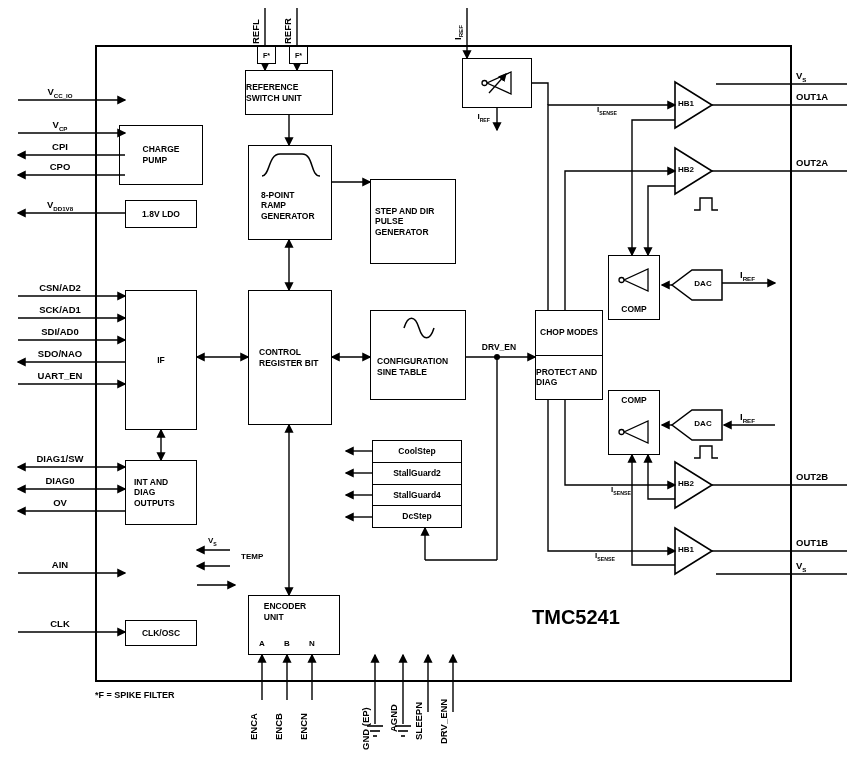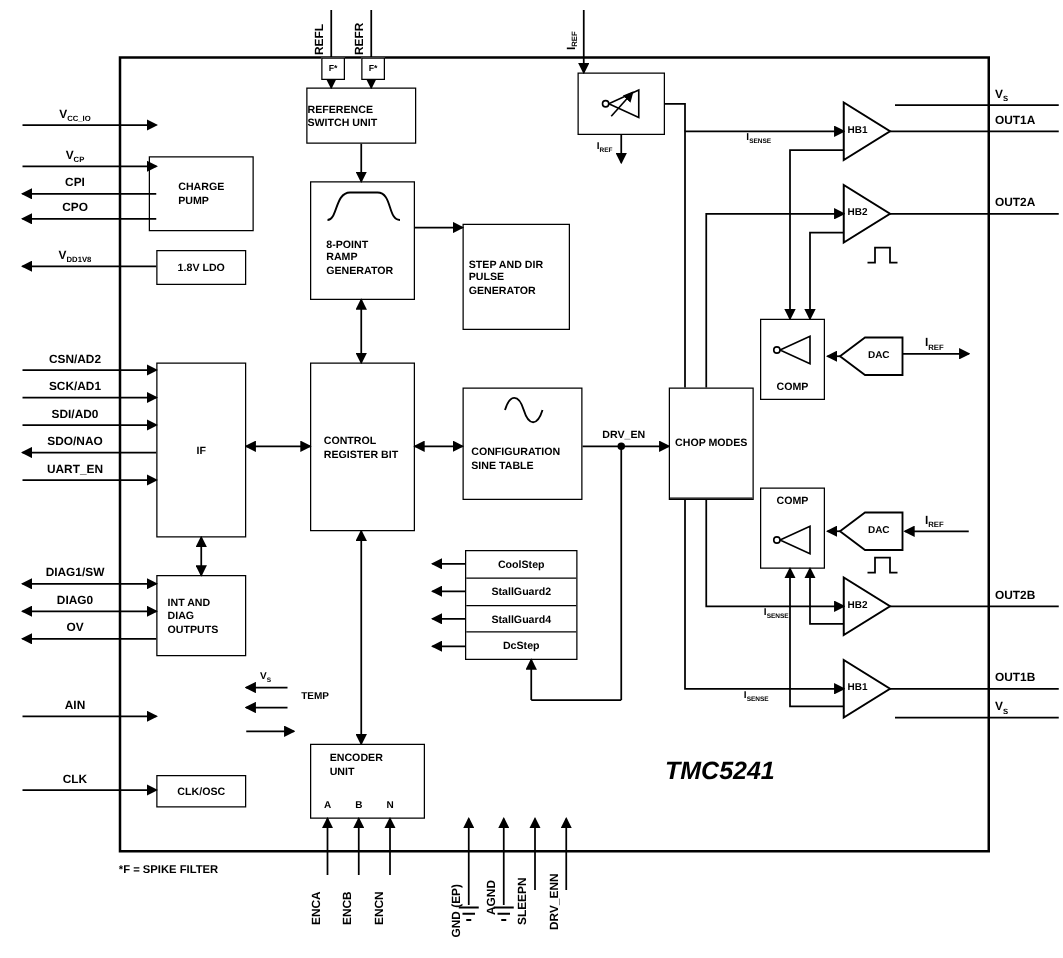--- a/index.html
+++ b/index.html
@@ -53,20 +53,21 @@
 
   <div class="block" style="left:372px;top:440px;width:90px;height:88px;flex-direction:column;align-items:stretch;padding:0;">
     <div class="row bb">CoolStep</div>
     <div class="row bb">StallGuard2</div>
     <div class="row bb">StallGuard4</div>
     <div class="row">DcStep</div>
   </div>
 
   <div class="block" style="left:535px;top:310px;width:68px;height:90px;flex-direction:column;align-items:stretch;padding:0;">
     <div class="half bb">CHOP MODES</div>
+    <div class="half">PROTECT AND DIAG</div>
   </div>
 
   <div class="block" style="left:608px;top:255px;width:52px;height:65px;align-items:flex-end;padding-bottom:4px;">COMP</div>
   <div class="block" style="left:608px;top:390px;width:52px;height:65px;align-items:flex-start;padding-top:4px;">COMP</div>
 
   <div class="block" style="left:462px;top:58px;width:70px;height:50px;"></div>
 
   <div class="fbox" style="left:257px;top:46px;width:17px;height:16px;">F*</div>
   <div class="fbox" style="left:289px;top:46px;width:17px;height:16px;">F*</div>
 
@@ -115,21 +116,21 @@
   <div class="lbl sm" style="left:208px;top:537px;"><span>V</span><sub>S</sub></div>
   <div class="lbl sm" style="left:208px;top:553px;margin-left:33px;">TEMP</div>
 
   <div class="lbl sm top3" style="left:678px;top:100px;">HB1</div>
   <div class="lbl sm top3" style="left:678px;top:166px;">HB2</div>
   <div class="lbl sm top3" style="left:678px;top:480px;">HB2</div>
   <div class="lbl sm top3" style="left:678px;top:546px;">HB1</div>
   <div class="lbl sm top3 ctr" style="left:688px;top:280px;width:30px;">DAC</div>
   <div class="lbl sm top3 ctr" style="left:688px;top:420px;width:30px;">DAC</div>
 
-  <div class="chipname" style="left:532px;top:606px;font-style:italic;">TMC5241</div>
+  <div class="chipname" style="left:532px;top:606px;">TMC5241</div>
   <div class="note" style="left:95px;top:690px;">*F = SPIKE FILTER</div>
 
   <svg class="wires" width="850" height="766" viewBox="0 0 850 766">
     <defs>
       <marker id="a" viewBox="0 0 10 10" refX="8.5" refY="5" markerWidth="6.5" markerHeight="6.5" orient="auto-start-reverse">
         <path d="M0,0 L10,5 L0,10 z" fill="#000"></path>
       </marker>
     </defs>
 
     <g fill="#fff" stroke="#000" stroke-width="1.6">

